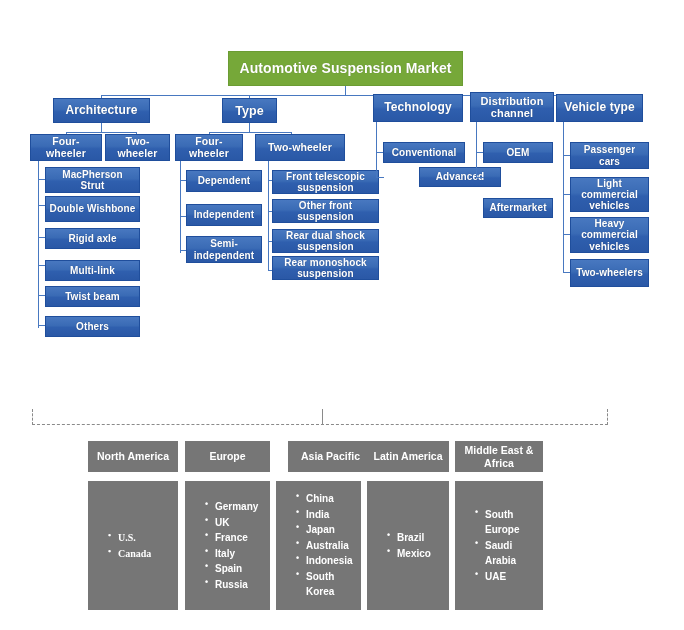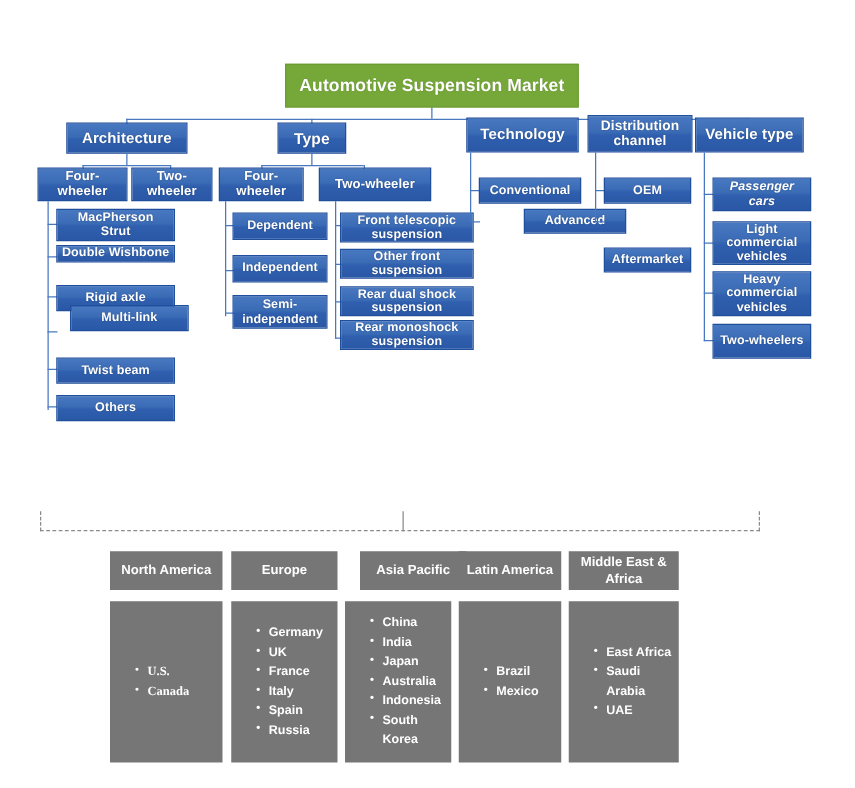--- a/index.html
+++ b/index.html
@@ -167,27 +167,27 @@
   <div class="ln h" style="left:38px; top:179px; width:8px;"></div>
   <div class="ln h" style="left:38px; top:205px; width:8px;"></div>
   <div class="ln h" style="left:38px; top:237px; width:8px;"></div>
   <div class="ln h" style="left:38px; top:265px; width:8px;"></div>
   <div class="ln h" style="left:38px; top:295px; width:8px;"></div>
   <div class="ln h" style="left:38px; top:325px; width:8px;"></div>
 
   <div class="node blue" style="left:45px; top:167px; width:95px; height:26px; font-size:10px; flex-direction:column;">
     <span>MacPherson Strut</span>
   </div>
-  <div class="node blue" style="left:45px; top:196px; width:95px; height:14px; font-size:10px;">
+  <div class="node blue" style="left:45px; top:196px; width:95px; height:26px; font-size:10px;">
     <span>Double Wishbone</span>
   </div>
   <div class="node blue" style="left:45px; top:228px; width:95px; height:21px; font-size:10px;">
     <span>Rigid axle</span>
   </div>
-  <div class="node blue" style="left:45px; top:244px; width:95px; height:21px; font-size:10px;margin-left:11px;">
+  <div class="node blue" style="left:45px; top:260px; width:95px; height:21px; font-size:10px;">
     <span>Multi-link</span>
   </div>
   <div class="node blue" style="left:45px; top:286px; width:95px; height:21px; font-size:10px;">
     <span>Twist beam</span>
   </div>
   <div class="node blue" style="left:45px; top:316px; width:95px; height:21px; font-size:10px;text-align:center;">
     <span>Others</span>
   </div>
 
   <div class="ln v" style="left:249px; top:123px; height:9px;"></div>
@@ -257,21 +257,21 @@
   <div class="node blue" style="left:483px; top:167px; width:70px; height:20px; font-size:10px;margin-top:31px;">
     <span>Aftermarket</span>
   </div>
 
   <div class="ln v" style="left:563px; top:122px; height:151px;"></div>
   <div class="ln h" style="left:563px; top:155px; width:8px;"></div>
   <div class="ln h" style="left:563px; top:194px; width:8px;"></div>
   <div class="ln h" style="left:563px; top:234px; width:8px;"></div>
   <div class="ln h" style="left:563px; top:272px; width:8px;"></div>
 
-  <div class="node blue" style="left:570px; top:142px; width:79px; height:27px; font-size:10px;font-style:italic;">
+  <div class="node blue" style="left:570px; top:142px; width:79px; height:27px; font-size:10px;">
     <span>Passenger cars</span>
   </div>
   <div class="node blue" style="left:570px; top:177px; width:79px; height:35px; font-size:10px;">
     <span>Light commercial vehicles</span>
   </div>
   <div class="node blue" style="left:570px; top:217px; width:79px; height:36px; font-size:10px;">
     <span>Heavy commercial vehicles</span>
   </div>
   <div class="node blue" style="left:570px; top:259px; width:79px; height:28px; font-size:10px;">
     <span>Two-wheelers</span>
@@ -323,19 +323,19 @@
       </ul>
   </div>
   <div class="region-body" style="left:367px; top:481px; width:82px; height:129px;">
     <ul>
         <li>Brazil</li>
         <li>Mexico</li>
       </ul>
   </div>
   <div class="region-body" style="left:455px; top:481px; width:88px; height:129px;">
     <ul>
-        <li>East Africa</li>
+        <li>South Europe</li>
         <li>Saudi Arabia</li>
         <li>UAE</li>
       </ul>
   </div>
 
 </div>
 
 </body></html>

